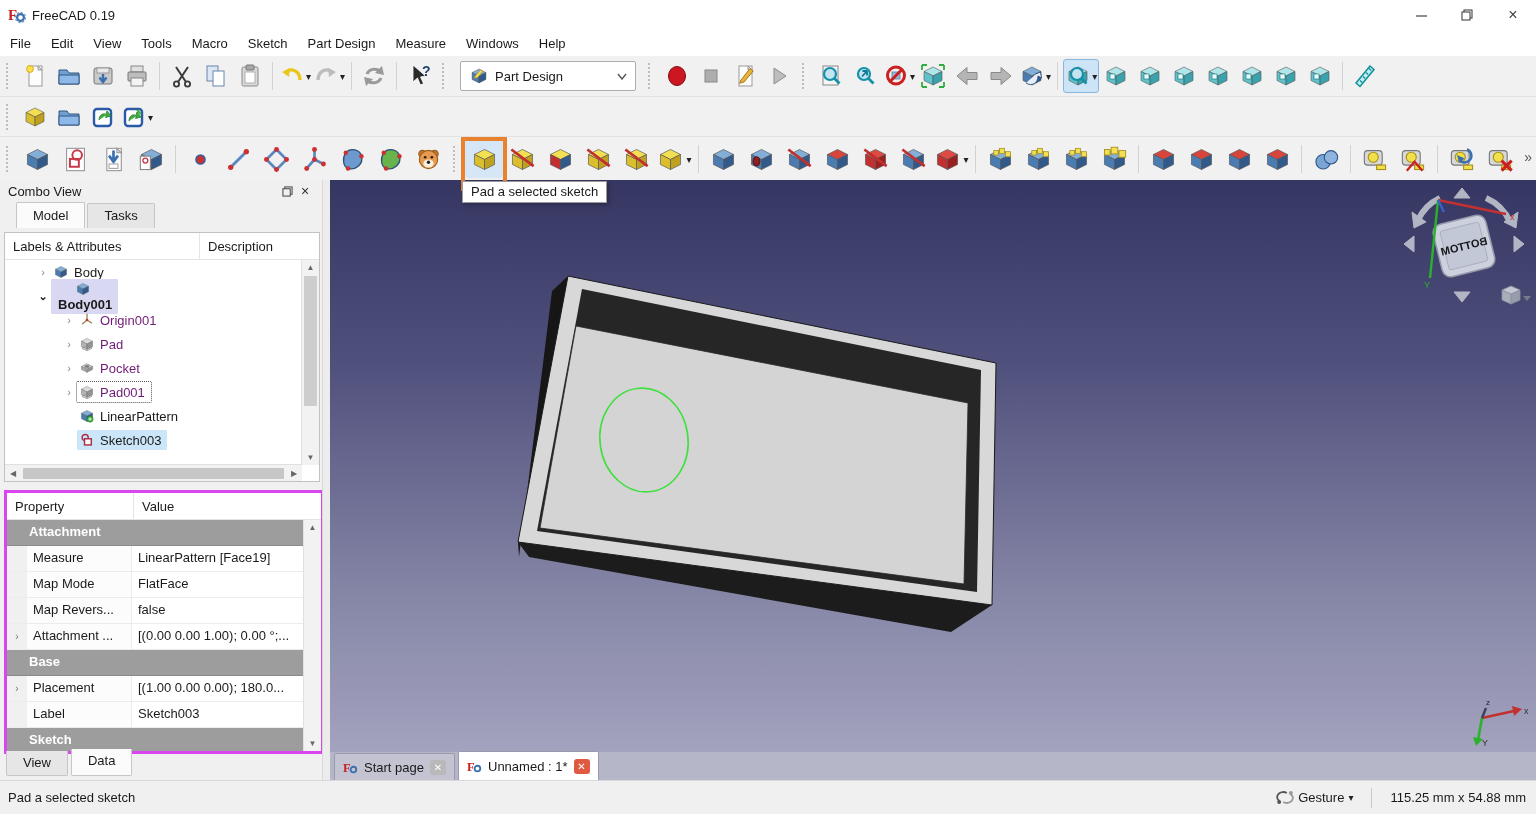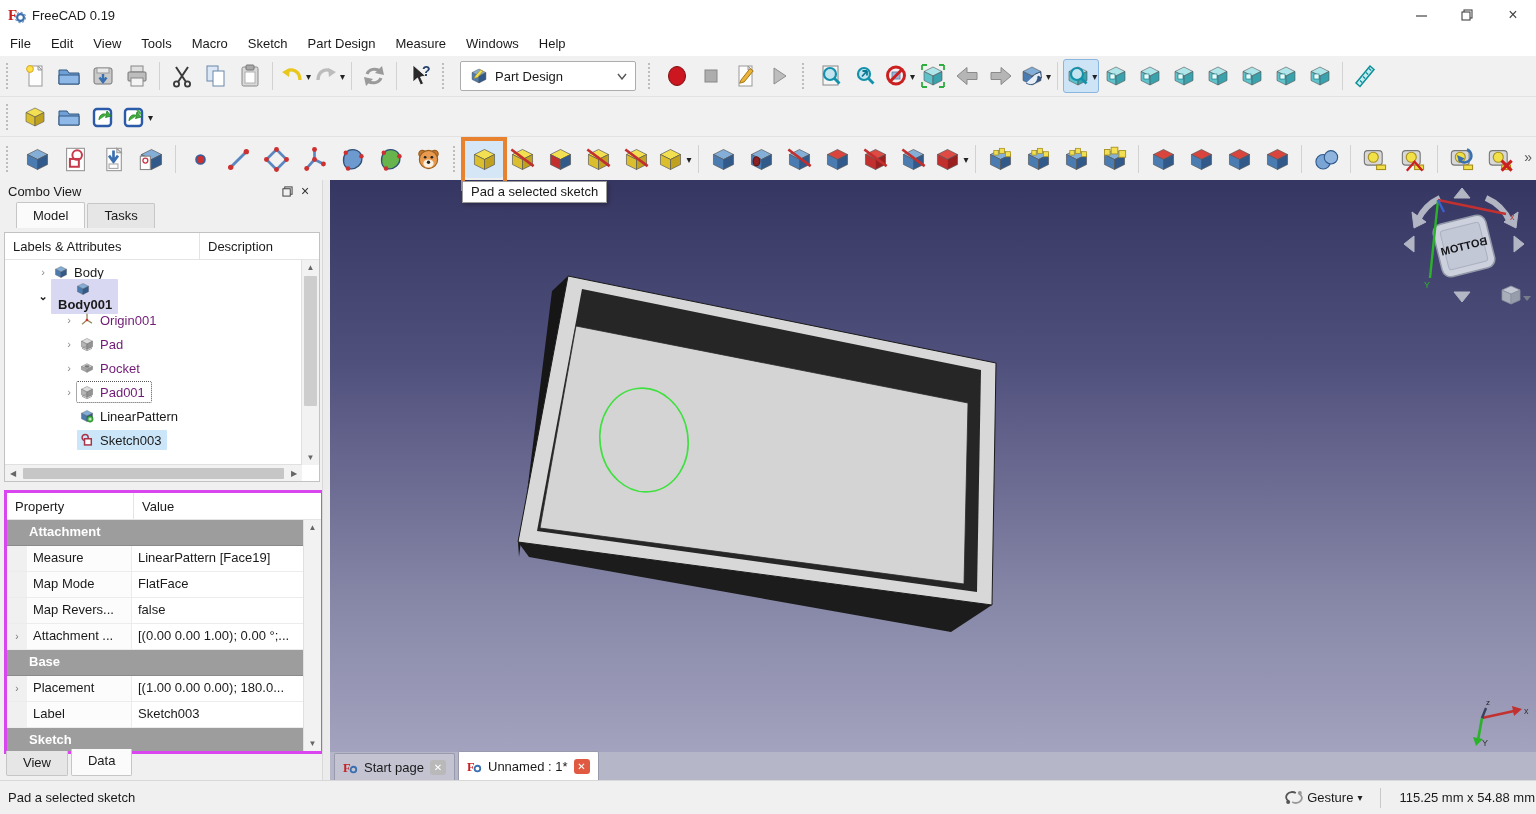--- a/index.html
+++ b/index.html
@@ -80,21 +80,21 @@
   .navcube{position:absolute;right:4px;top:4px;}
   .axes{position:absolute;right:6px;bottom:4px;}
   .mdibar{position:absolute;left:330px;top:752px;width:1206px;height:28px;background:#b6b6c9;display:flex;align-items:flex-end;padding-left:4px;box-sizing:border-box;}
   .mditab{display:flex;align-items:center;gap:6px;height:26px;padding:0 8px;border:1px solid #9a9aae;border-bottom:none;background:#c3c3d2;margin-right:3px;border-radius:2px 2px 0 0;}
   .mditab.active{background:#fff;height:28px;}
   .mdi-close{width:16px;height:15px;border-radius:3px;background:#b9b9b9;color:#fff;font-size:10px;display:flex;align-items:center;justify-content:center;}
   .mdi-close.red{background:#e05a42;}
   
   .statusbar{position:absolute;left:0;top:780px;width:1536px;height:34px;background:#f0f0f0;border-top:1px solid #d8d8d8;display:flex;align-items:center;box-sizing:border-box;}
   .statusbar .msg{padding-left:8px;}
-  .statusbar .right{margin-left:auto;display:flex;align-items:center;gap:18px;padding-right:1px;}
+  .statusbar .right{margin-left:auto;display:flex;align-items:center;gap:18px;padding-right:10px;}
   .statusbar .vsep{width:1px;height:20px;background:#c9c9c9;}
   .gesture{display:flex;align-items:center;gap:4px;}
   .gesture .dd{font-size:10px;color:#222;}
 </style>
 </head>
 <body>
 
 <div class="titlebar">
   <span style="margin-left:8px;">
     <svg width="18" height="18" viewBox="0 0 18 18">

